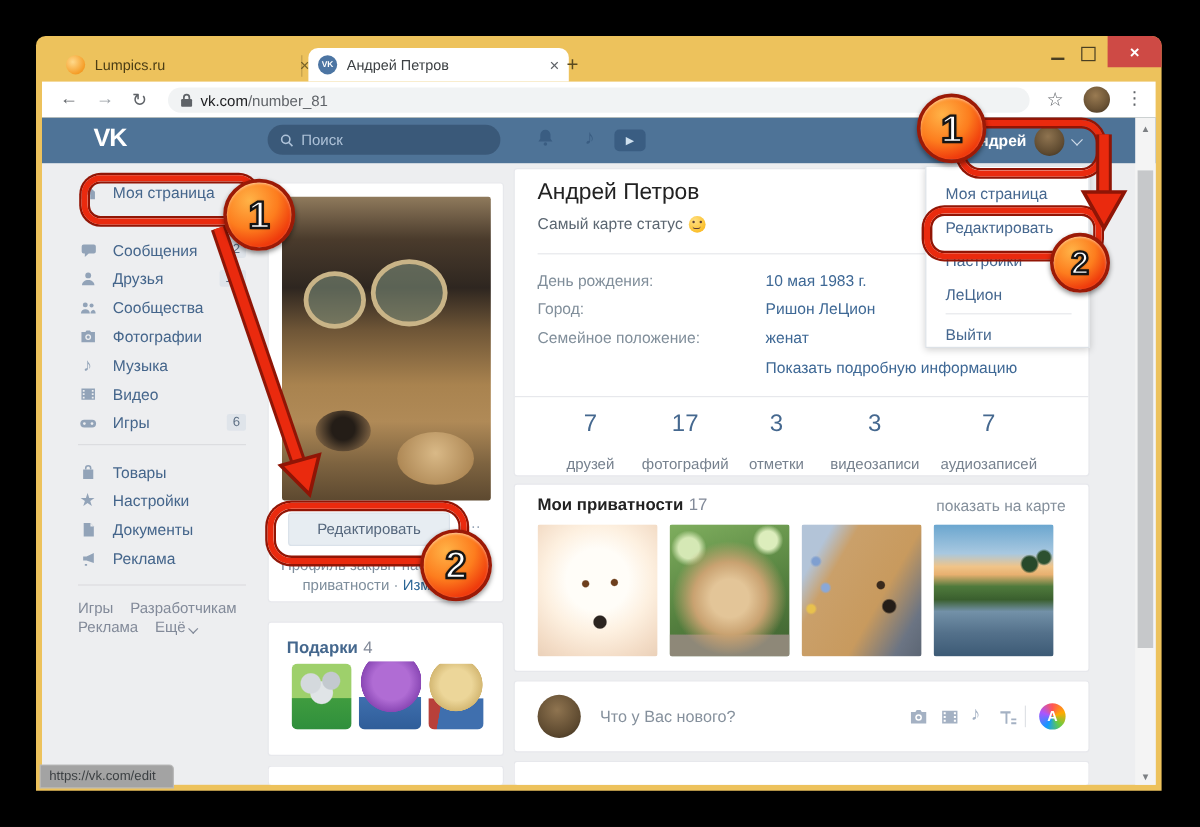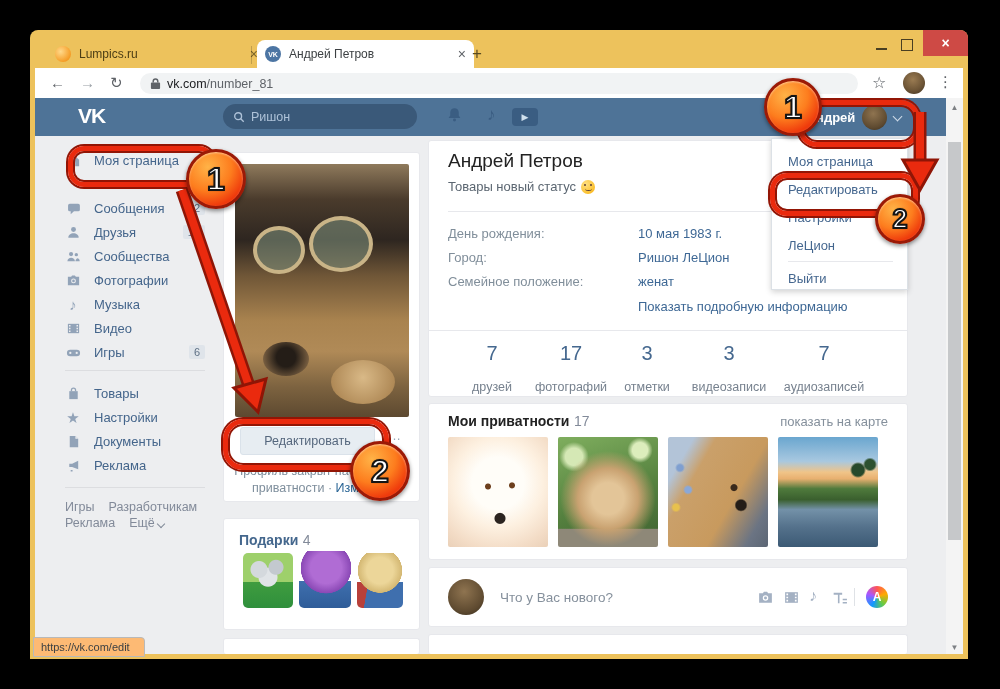--- a/index.html
+++ b/index.html
@@ -100,21 +100,21 @@
   .post-ic svg{width:17px;height:17px;fill:currentColor;}
   .rainbow-a{position:absolute;left:866px;top:586px;width:22px;height:22px;border-radius:50%;
     background:conic-gradient(#f55 0deg,#fa0 70deg,#6c4 140deg,#19f 210deg,#a5f 290deg,#f55 360deg);
     color:#fff;font-weight:bold;font-size:12px;display:flex;align-items:center;justify-content:center;}
   
   .dropdown{position:absolute;left:771px;top:138px;width:137px;height:152px;background:#fff;border:1px solid #dce1e6;
     box-shadow:0 2px 6px rgba(0,0,0,.18);z-index:30;box-sizing:border-box;}
   .dd-item{position:absolute;left:0;width:100%;height:26px;display:flex;align-items:center;padding-left:16px;box-sizing:border-box;
     font-size:13px;color:#45678f;cursor:pointer;}
   
-  .status-tip{position:absolute;left:33px;top:637px;width:112px;height:20px;background:#fdba74;border:1px solid #b9b9b9;
+  .status-tip{position:absolute;left:33px;top:637px;width:112px;height:20px;background:#a3a3a3;border:1px solid #b9b9b9;
     border-radius:0 4px 0 0;font-size:11px;color:#3c4043;display:flex;align-items:center;padding-left:7px;box-sizing:border-box;z-index:40;}
   
   .anno-rect{position:absolute;border:5px solid #ea2a0e;box-shadow:0 0 0 2px #921505, inset 0 0 0 2px #921505;z-index:55;}
   .anno-circle{position:absolute;border-radius:50%;z-index:60;border:3px solid #9b1a07;
     background:radial-gradient(circle at 35% 28%,#ffb347 0%,#fd7d1e 45%,#ef3a0c 75%,#d92c06 100%);
     box-shadow:0 2px 4px rgba(0,0,0,.45), inset 0 1px 2px rgba(255,255,255,.5);
     display:flex;align-items:center;justify-content:center;color:#fff;font-weight:bold;font-size:32px;
     -webkit-text-stroke:2px #141414;text-shadow:0 0 2px #000;}
   #anno-svg{position:absolute;left:0;top:0;width:1000px;height:689px;z-index:58;pointer-events:none;}
   .ic-glyph{font-size:15px;line-height:15px;}
@@ -159,21 +159,21 @@
   <div class="tb-dots">⋮</div>
 
   <div class="vk-body"></div>
   <div class="vk-header"></div>
   <div class="vk-logo">VK</div>
   <div class="vk-search">
     <svg width="12" height="12" viewBox="0 0 14 14">
         <circle cx="6" cy="6" r="4" stroke="#aec2d8" stroke-width="1.6" fill="none"></circle>
         <path d="M9 9l3.5 3.5" stroke="#aec2d8" stroke-width="1.6"></path>
       </svg>
-    <span>Ришон</span>
+    <span>Поиск</span>
   </div>
   <div class="hd-ic" style="left:446px;">
     <svg width="17" height="17" viewBox="0 0 16 16" fill="#3a5d82">
         <path d="M8 2a4 4 0 014 4v3l1.5 2.2h-11L4 9V6a4 4 0 014-4z"></path>
         <circle cx="8" cy="13.2" r="1.4"></circle>
       </svg>
   </div>
   <div class="hd-ic ic-glyph" style="left:487px;top:107px;color:#3a5d82;font-size:17px;">♪</div>
   <div class="hd-ic" style="left:512px;top:108px;width:26px;height:18px;background:#3a5d82;border-radius:4px;display:flex;align-items:center;justify-content:center;">
     <span style="color:#cfe0ee;font-size:9px;">▶</span>
@@ -323,21 +323,21 @@
     <span class="sec-title cnt-gray">4</span>
   </div>
   <div class="gift gift1" style="left:243px;top:553px;"></div>
   <div class="gift gift2" style="left:299px;top:551px;width:52px;height:57px;"></div>
   <div class="gift gift3" style="left:357px;top:553px;width:46px;"></div>
   <div class="card" style="left:223px;top:638px;width:197px;height:16px;border-bottom:none;"></div>
 
   <div class="card" style="left:428px;top:140px;width:480px;height:257px;"></div>
   <div class="p-name">Андрей Петров</div>
   <div class="p-status">
-    <span>Товары новый статус</span>
+    <span>Самый карте статус</span>
     <span class="smiley" title="😊"></span>
   </div>
   <div class="hr" style="left:448px;top:211px;width:440px;"></div>
   <div class="p-row-l" style="top:226px;">День рождения:</div>
   <div class="p-row-v" style="top:226px;">10 мая 1983 г.</div>
   <div class="p-row-l" style="top:250px;">Город:</div>
   <div class="p-row-v" style="top:250px;">Ришон ЛеЦион</div>
   <div class="p-row-l" style="top:274px;">Семейное положение:</div>
   <div class="p-row-v" style="top:274px;">женат</div>
   <div class="p-row-v" style="top:299px;">Показать подробную информацию</div>

